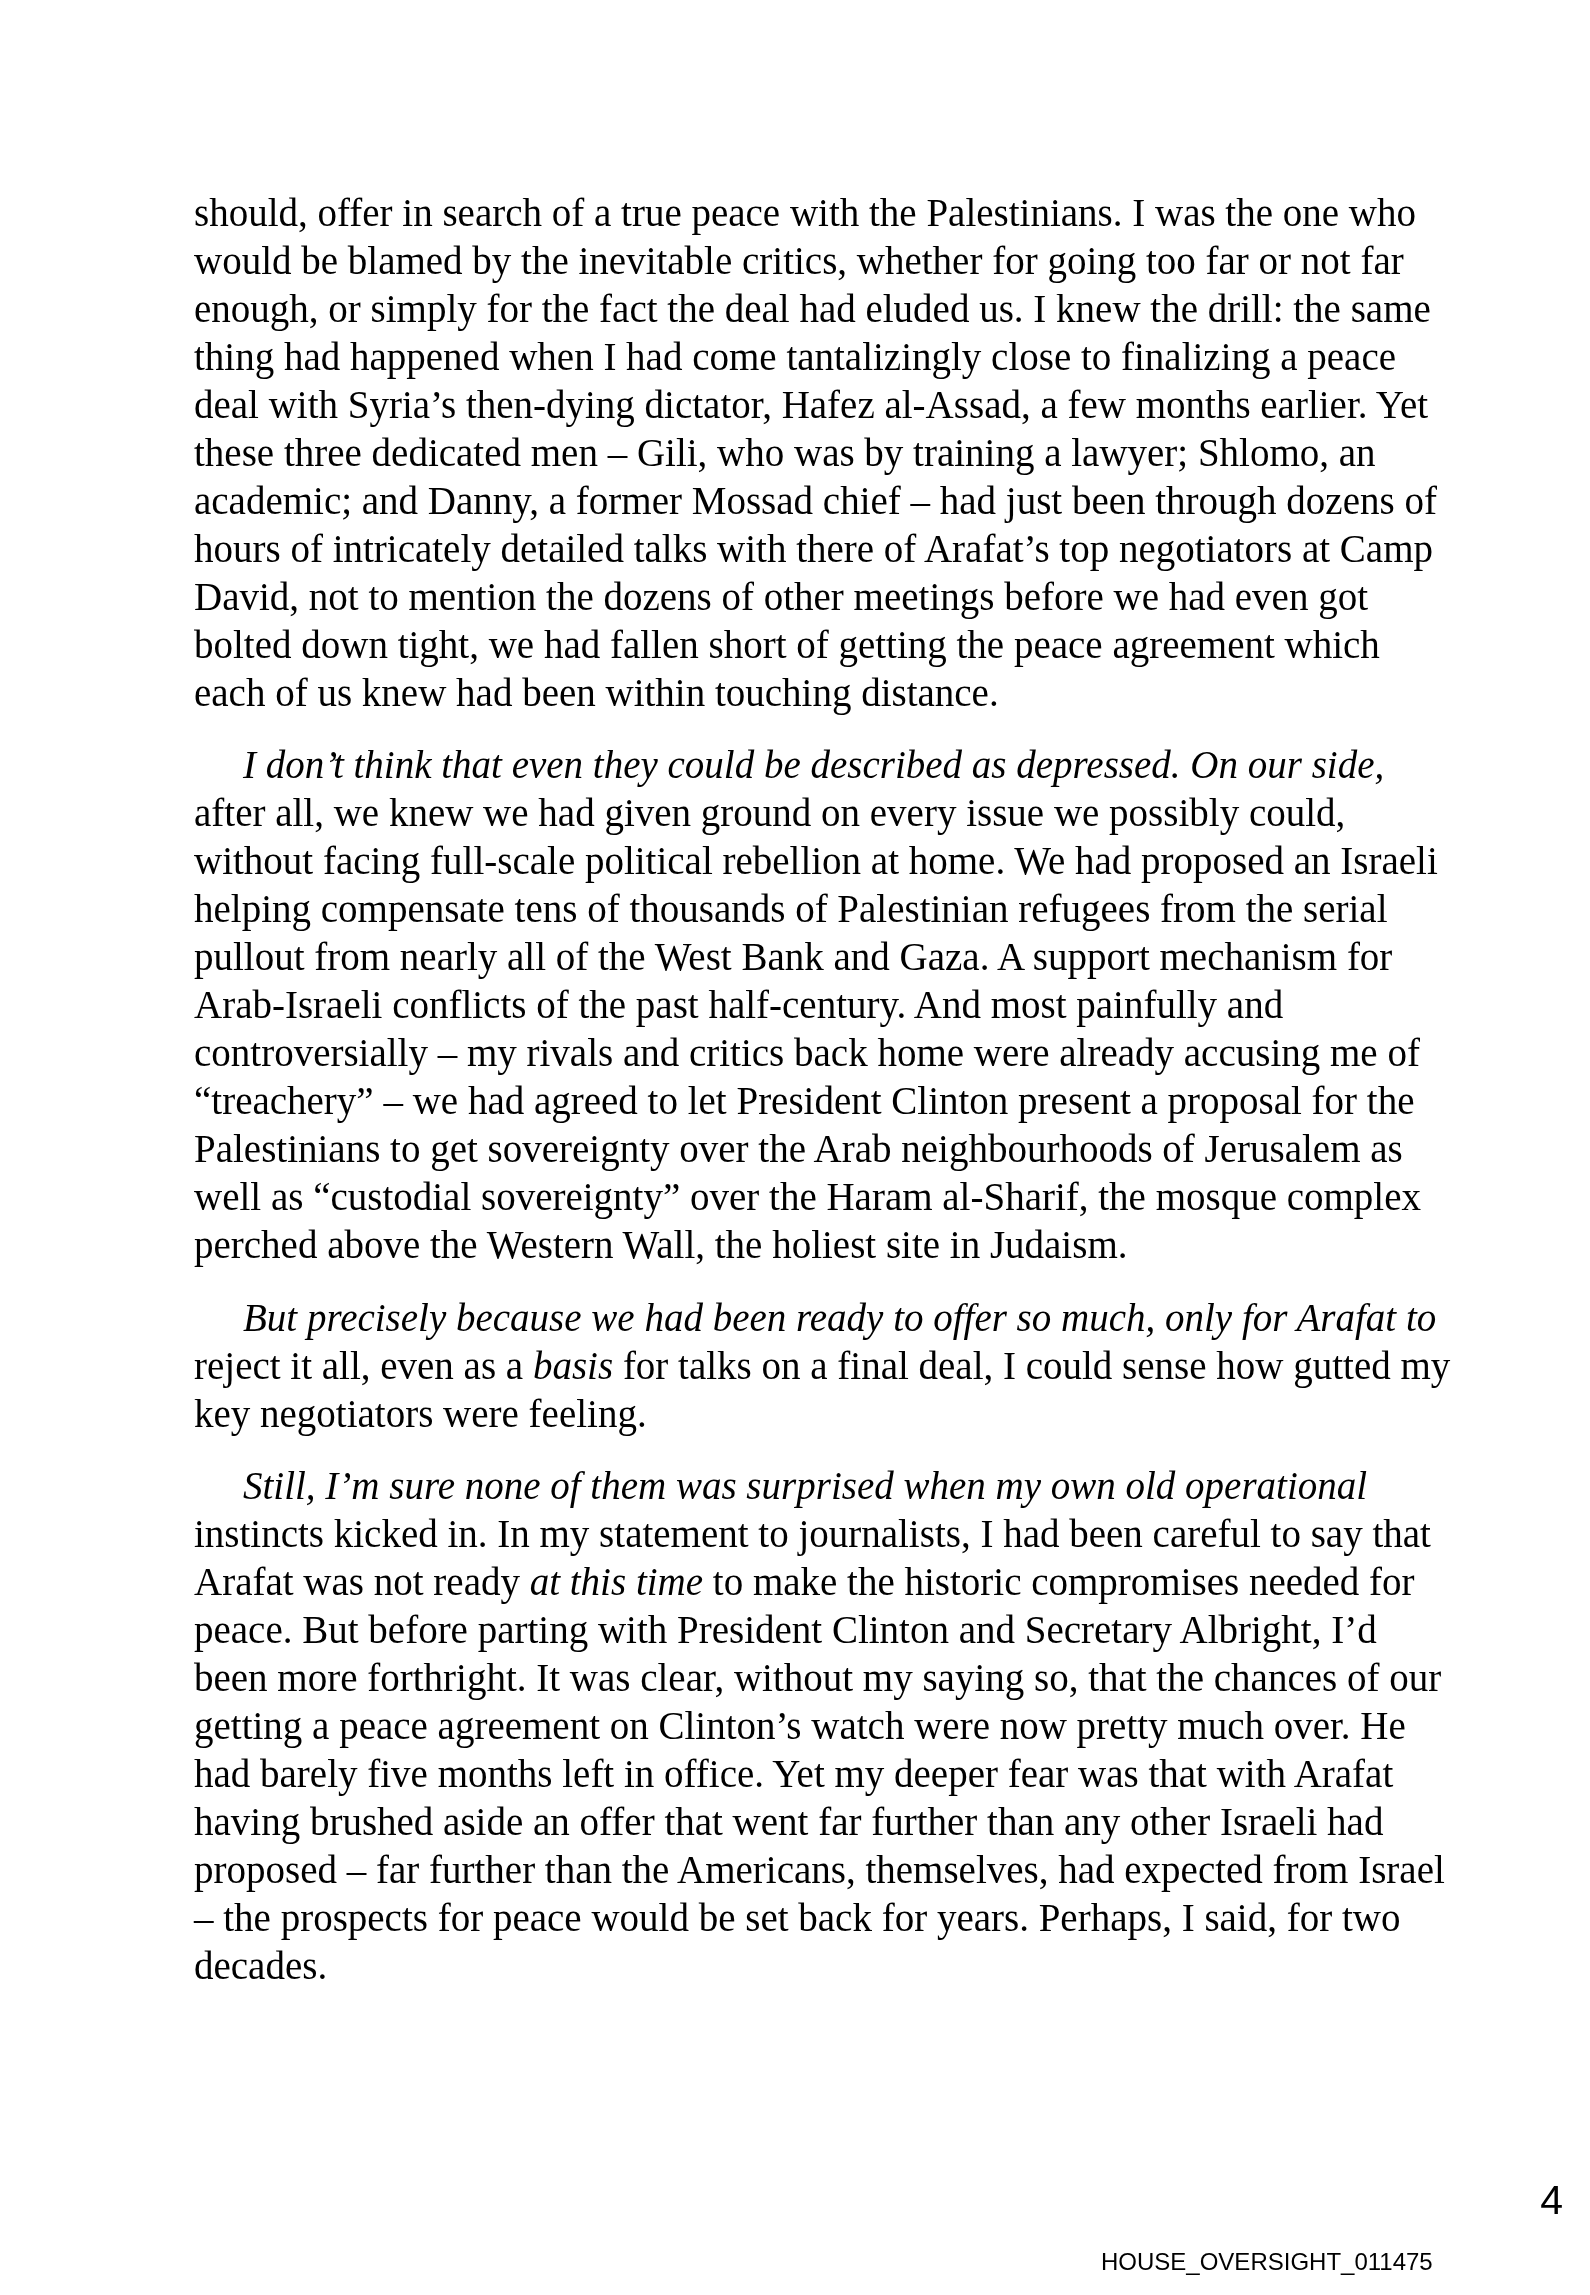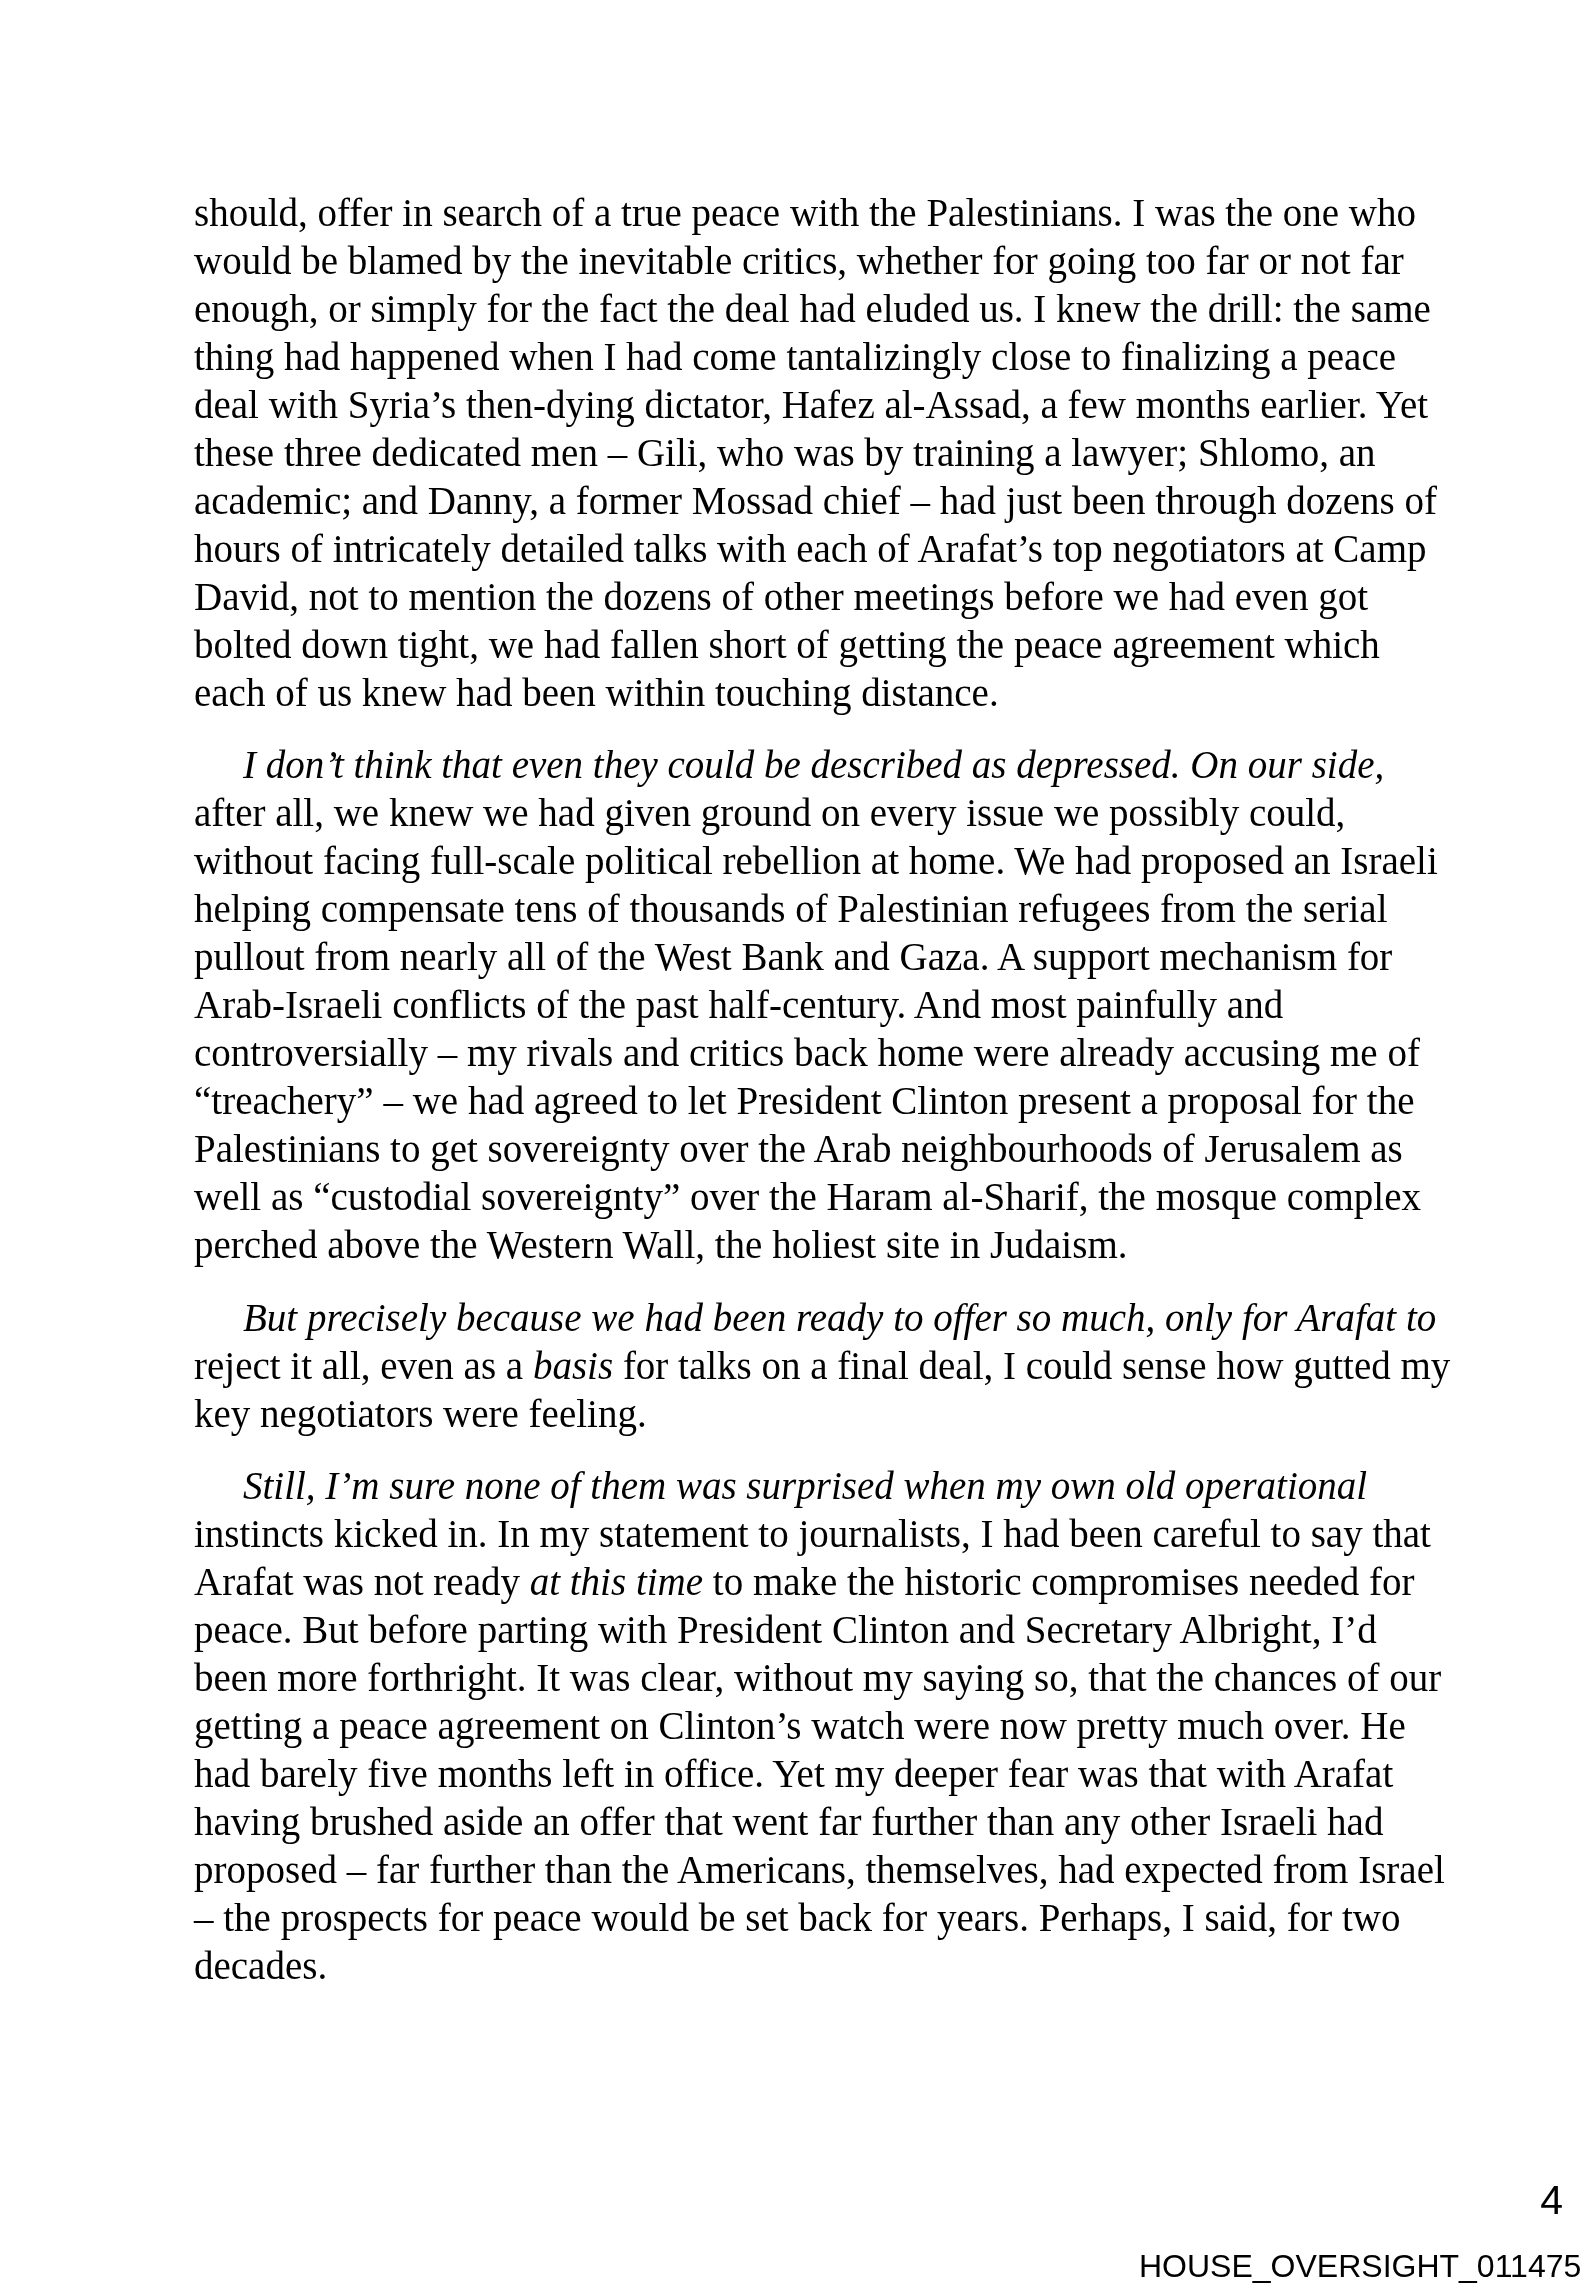--- a/index.html
+++ b/index.html
@@ -43,40 +43,40 @@
     position: absolute;
     top: 2180px;
     right: 28px;
     font-family: "Liberation Sans", sans-serif;
     font-size: 41px;
     line-height: 1;
   }
   .bates-number {
     position: absolute;
     top: 2250px;
-    left: 1139px;
+    left: 1101px;
     font-family: "Liberation Sans", sans-serif;
-    font-size: 32px;
+    font-size: 24px;
     line-height: 1;
   }
 </style>
 </head>
 <body>
 
 <div class="page">
   <div class="text-block">
       <div class="paragraph">
         <div class="line">should, offer in search of a true peace with the Palestinians. I was the one who</div>
         <div class="line">would be blamed by the inevitable critics, whether for going too far or not far</div>
         <div class="line">enough, or simply for the fact the deal had eluded us. I knew the drill: the same</div>
         <div class="line">thing had happened when I had come tantalizingly close to finalizing a peace</div>
         <div class="line">deal with Syria’s then-dying dictator, Hafez al-Assad, a few months earlier. Yet</div>
         <div class="line">these three dedicated men – Gili, who was by training a lawyer; Shlomo, an</div>
         <div class="line">academic; and Danny, a former Mossad chief – had just been through dozens of</div>
-        <div class="line">hours of intricately detailed talks with each of Arafat’s top negotiators at Camp</div>
+        <div class="line">hours of intricately detailed talks with there of Arafat’s top negotiators at Camp</div>
         <div class="line">David, not to mention the dozens of other meetings before we had even got</div>
         <div class="line">bolted down tight, we had fallen short of getting the peace agreement which</div>
         <div class="line">each of us knew had been within touching distance.</div>
       </div>
       <div class="paragraph">
         <div class="line indent">I don’t think that even they could be described as depressed. On our side,</div>
         <div class="line">after all, we knew we had given ground on every issue we possibly could,</div>
         <div class="line">without facing full-scale political rebellion at home. We had proposed an Israeli</div>
         <div class="line">helping compensate tens of thousands of Palestinian refugees from the serial</div>
         <div class="line">pullout from nearly all of the West Bank and Gaza. A support mechanism for</div>

